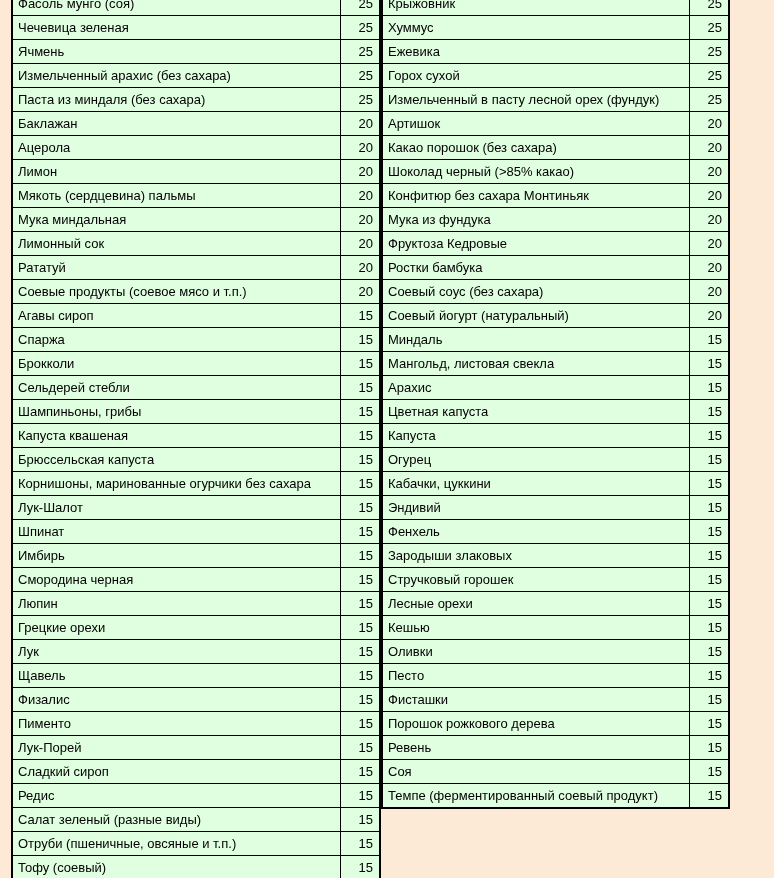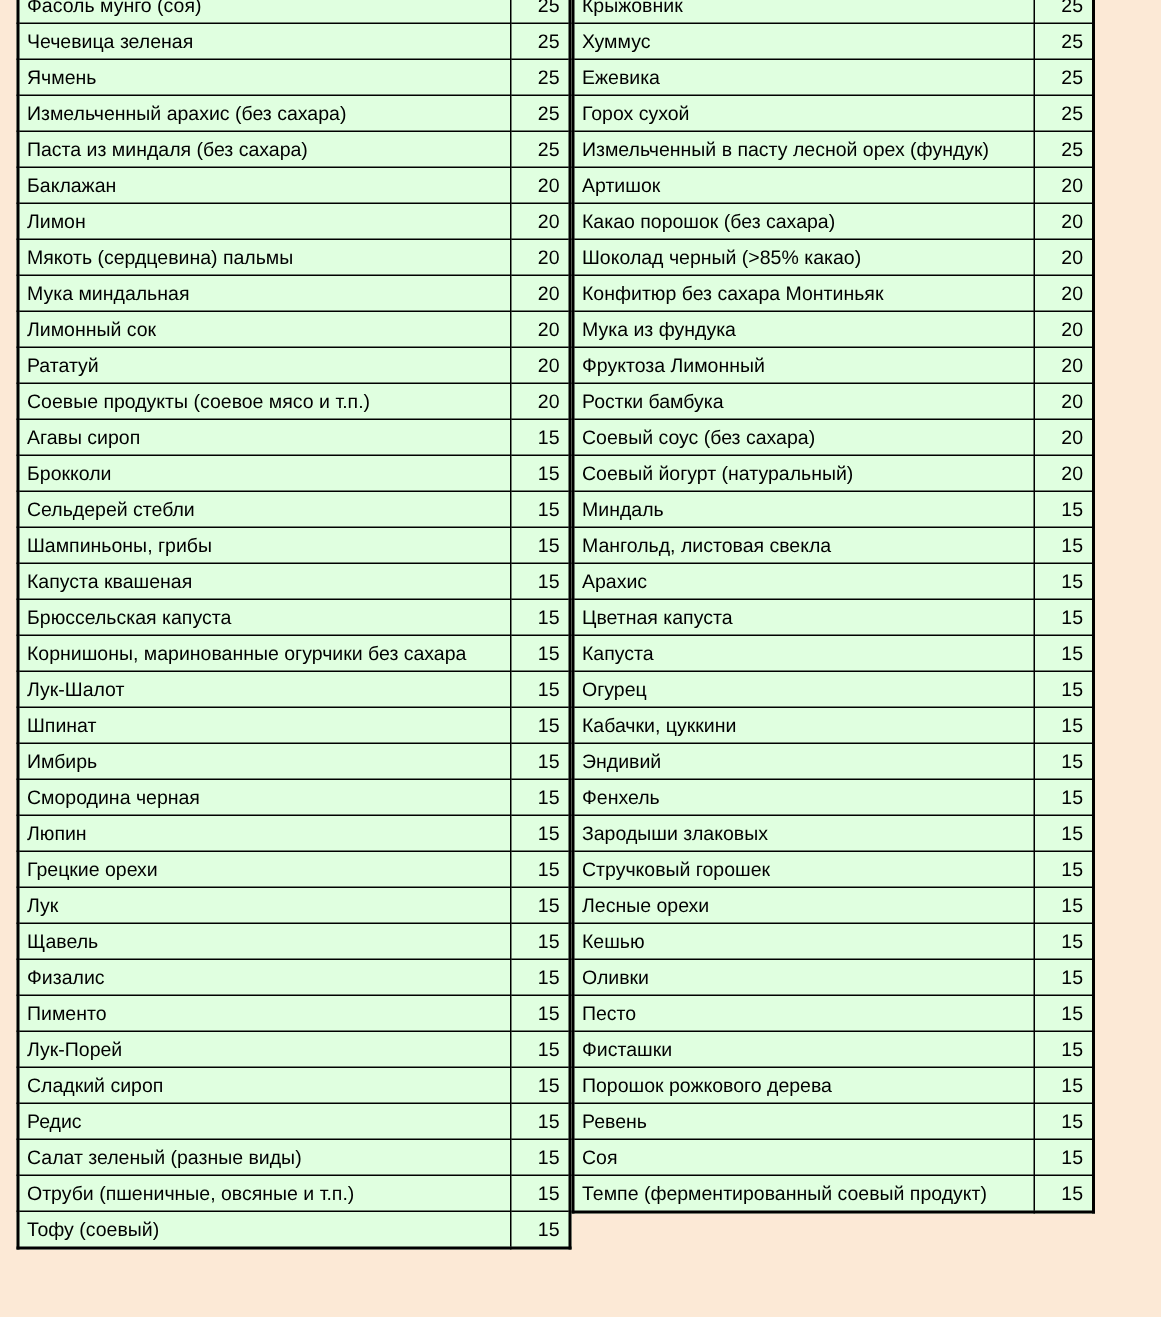--- a/index.html
+++ b/index.html
@@ -66,20 +66,24 @@
         </tr>
         <tr>
           <td class="food-name-cell">Паста из миндаля (без сахара)</td>
           <td class="gi-value-cell">25</td>
         </tr>
         <tr>
           <td class="food-name-cell">Баклажан</td>
           <td class="gi-value-cell">20</td>
         </tr>
         <tr>
+          <td class="food-name-cell">Ацерола</td>
+          <td class="gi-value-cell">20</td>
+        </tr>
+        <tr>
           <td class="food-name-cell">Лимон</td>
           <td class="gi-value-cell">20</td>
         </tr>
         <tr>
           <td class="food-name-cell">Мякоть (сердцевина) пальмы</td>
           <td class="gi-value-cell">20</td>
         </tr>
         <tr>
           <td class="food-name-cell">Мука миндальная</td>
           <td class="gi-value-cell">20</td>
@@ -91,20 +95,24 @@
         <tr>
           <td class="food-name-cell">Рататуй</td>
           <td class="gi-value-cell">20</td>
         </tr>
         <tr>
           <td class="food-name-cell">Соевые продукты (соевое мясо и т.п.)</td>
           <td class="gi-value-cell">20</td>
         </tr>
         <tr>
           <td class="food-name-cell">Агавы сироп</td>
+          <td class="gi-value-cell">15</td>
+        </tr>
+        <tr>
+          <td class="food-name-cell">Спаржа</td>
           <td class="gi-value-cell">15</td>
         </tr>
         <tr>
           <td class="food-name-cell">Брокколи</td>
           <td class="gi-value-cell">15</td>
         </tr>
         <tr>
           <td class="food-name-cell">Сельдерей стебли</td>
           <td class="gi-value-cell">15</td>
         </tr>
@@ -226,21 +234,21 @@
         </tr>
         <tr>
           <td class="food-name-cell">Конфитюр без сахара Монтиньяк</td>
           <td class="gi-value-cell">20</td>
         </tr>
         <tr>
           <td class="food-name-cell">Мука из фундука</td>
           <td class="gi-value-cell">20</td>
         </tr>
         <tr>
-          <td class="food-name-cell">Фруктоза Лимонный</td>
+          <td class="food-name-cell">Фруктоза Кедровые</td>
           <td class="gi-value-cell">20</td>
         </tr>
         <tr>
           <td class="food-name-cell">Ростки бамбука</td>
           <td class="gi-value-cell">20</td>
         </tr>
         <tr>
           <td class="food-name-cell">Соевый соус (без сахара)</td>
           <td class="gi-value-cell">20</td>
         </tr>

